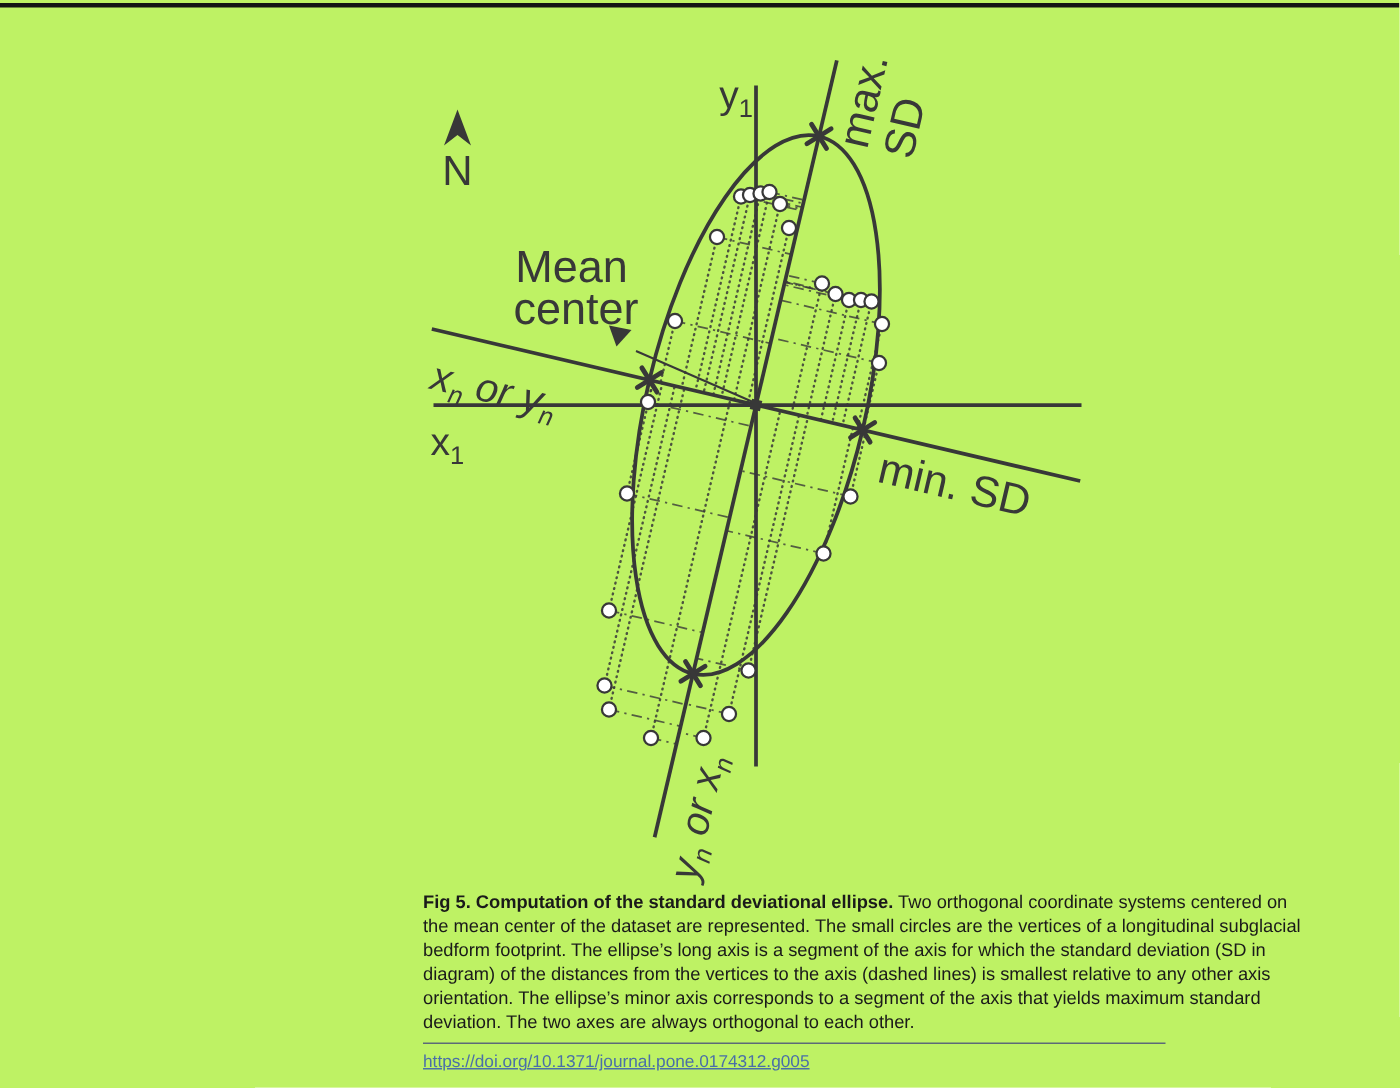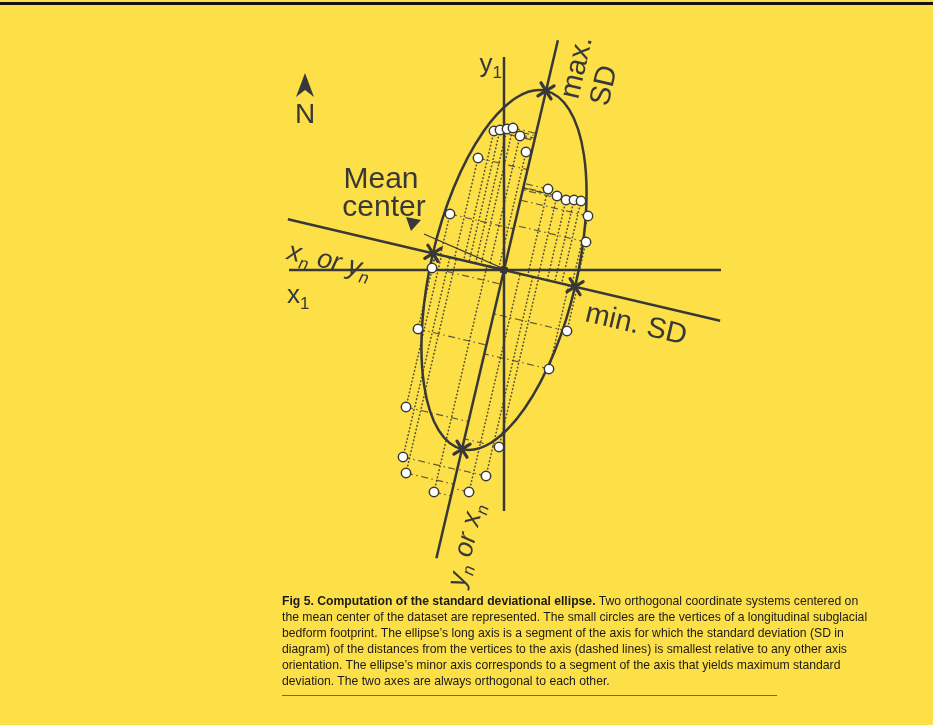--- a/index.html
+++ b/index.html
@@ -4,21 +4,21 @@
 <style>
   :root{
     --ink:#383838;
     --caption:#1a1a1a;
     --link:#4a6fa8;
     --rule:#141414;
     --divider:#5c6a78;
   }
   *{margin:0;padding:0;box-sizing:border-box;}
   body{background:#fff;font-family:"Liberation Sans",sans-serif;}
-  .page{position:relative;width:933px;height:725px;background:#fde047;overflow:hidden;}
+  .page{position:relative;width:933px;height:725px;background:#bef264;overflow:hidden;}
   .top-rule{position:absolute;left:0;top:2px;width:933px;height:3px;background:var(--rule);}
   svg.diagram{position:absolute;left:0;top:0;width:933px;height:592px;}
 
   
   .axis{stroke:var(--ink);stroke-width:2.5;fill:none;}
   .ellipse{stroke:var(--ink);stroke-width:2.5;fill:none;}
   .dash{stroke:var(--ink);stroke-width:1.15;fill:none;stroke-dasharray:7 3.5 1.5 3.5;opacity:.8;}
   .dot{stroke:var(--ink);stroke-width:1.6;fill:none;stroke-dasharray:0.5 3.2;stroke-linecap:round;opacity:.85;}
   .vertex{fill:#fff;stroke:var(--ink);stroke-width:1.5;}
   .star{stroke:var(--ink);stroke-width:3.2;stroke-linecap:round;}
@@ -146,13 +146,14 @@
       <text text-anchor="start" font-size="27" transform="translate(464 588) rotate(-77)" class="lbl it"><tspan>y</tspan><tspan class="sub" dy="6">n</tspan><tspan dy="-6"> or </tspan><tspan>x</tspan><tspan class="sub" dy="6">n</tspan></text>
       <text text-anchor="middle" font-size="28" transform="translate(305 123)" class="lbl"><tspan>N</tspan></text>
       <text text-anchor="middle" font-size="30" transform="translate(381 188)" class="lbl"><tspan>Mean</tspan></text>
       <text text-anchor="middle" font-size="30" transform="translate(384 216)" class="lbl"><tspan>center</tspan></text>
     </svg>
 
   <div class="caption"><b>Fig 5. Computation of the standard deviational ellipse.</b><span> Two orthogonal coordinate systems centered on the mean center of the dataset are represented. The small circles are the vertices of a longitudinal subglacial bedform footprint. The ellipse’s long axis is a segment of the axis for which the standard deviation (SD in diagram) of the distances from the vertices to the axis (dashed lines) is smallest relative to any other axis orientation. The ellipse’s minor axis corresponds to a segment of the axis that yields maximum standard deviation. The two axes are always orthogonal to each other.</span></div>
 
   <div class="caption-divider"></div>
 
+  <a class="doi" href="#">https://doi.org/10.1371/journal.pone.0174312.g005</a>
 </div>
 
 </body></html>

